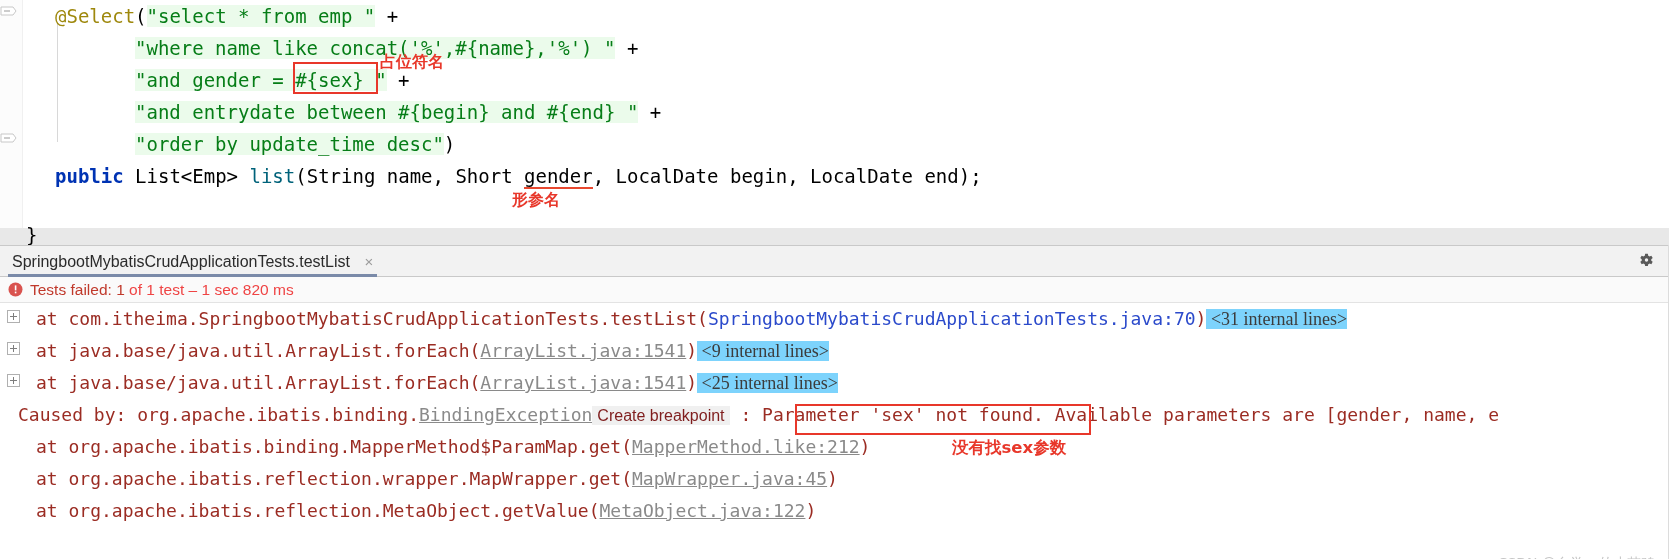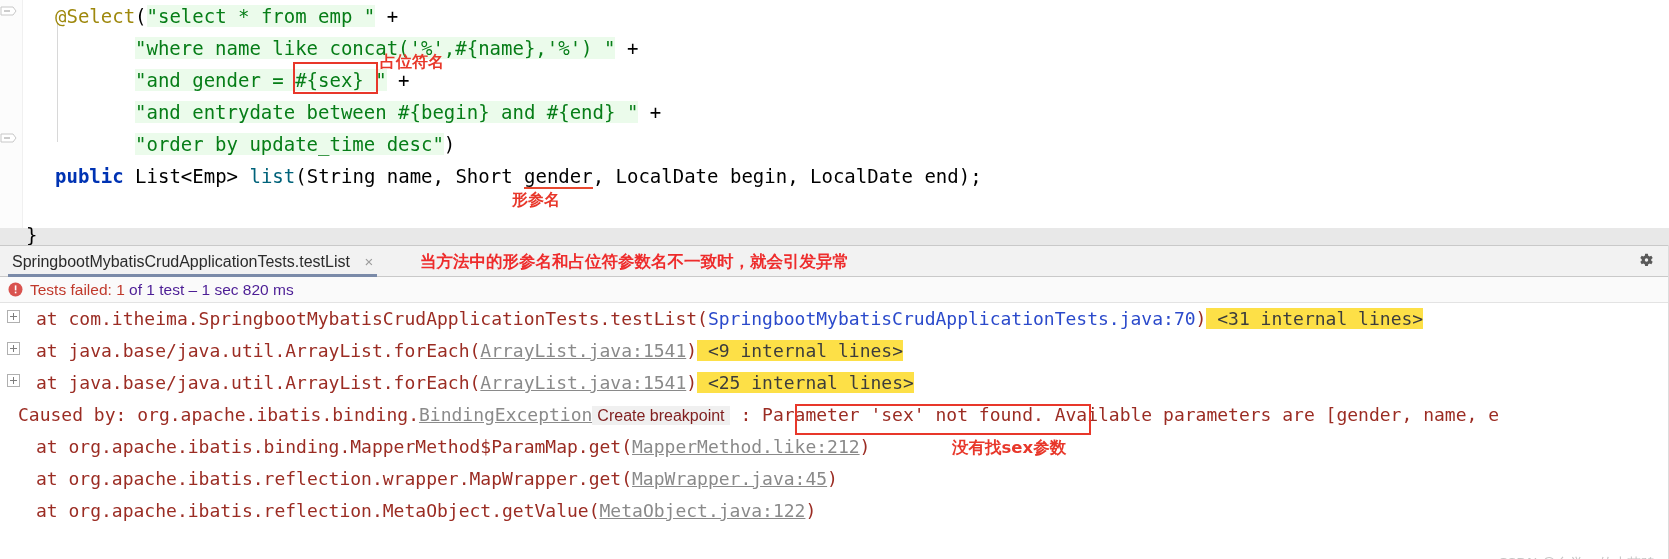--- a/index.html
+++ b/index.html
@@ -69,21 +69,21 @@
 
   .status-line{
     position:absolute;left:0;top:32px;width:1669px;height:26px;
     background:#fafafa;border-bottom:1px solid #e3e3e3;box-sizing:border-box;
   }
   .status-icon{position:absolute;left:8px;top:5px;width:15px;height:15px;}
   .status-text{
     position:absolute;left:30px;top:2px;height:22px;line-height:22px;
     font-size:15.5px;color:#c0392b;
   }
-  .status-text .muted{color:#4c1d95;}
+  .status-text .muted{color:#ef4444;}
 
   .trace{position:absolute;left:0;top:58px;width:1669px;height:256px;background:#fff;overflow:hidden;}
   .trace-row{position:relative;height:32px;}
   .expander{
     position:absolute;left:7px;top:7px;width:13px;height:13px;
     border:1px solid #b0b0b0;background:#fff;box-sizing:border-box;
   }
   .expander:before{
     content:"";position:absolute;left:2px;top:5px;width:7px;height:1px;background:#7d7d7d;
   }
@@ -91,21 +91,21 @@
     content:"";position:absolute;left:5px;top:2px;width:1px;height:7px;background:#7d7d7d;
   }
   .trace-text{
     position:absolute;left:36px;top:0;height:32px;line-height:32px;
     font-family:"DejaVu Sans Mono","Liberation Mono",monospace;
     font-size:18px;color:#9b2c23;white-space:pre;
   }
   .trace-text.nopad{left:18px;}
   .lnk{color:#2b4acb;}
   .lnkg{color:#8a8a8a;text-decoration:underline;}
-  .internal{background:#fde047;color:#3c3c3c;}
+  .internal{background:#7dd3fc;color:#3c3c3c;font-family:Liberation Serif, serif;}
   .bpchip{
     background:#f0f0f0;color:#7f1d1d;font-size:16px;
     font-family:"Liberation Sans",sans-serif;padding:1px 5px;
   }
   .excl{color:#9b2c23;}
 
   .watermark{
     position:absolute;right:14px;bottom:6px;
     color:#c6c6c6;font-size:14px;font-family:"DejaVu Sans","Liberation Sans",sans-serif;
   }
@@ -146,21 +146,20 @@
     </div>
   </div>
 
   <div class="panel">
 
     <div class="panel-header">
       <div class="tab">
         <span>SpringbootMybatisCrudApplicationTests.testList</span>
         <span class="close">×</span>
       </div>
-      <div class="header-note">当方法中的形参名和占位符参数名不一致时，就会引发异常</div>
       <div class="gear">
         <svg width="17" height="17" viewBox="0 0 20 20">
           <path fill="#5a5a5a" d="M11.6 1h-3.2l-.4 2.1a6.9 6.9 0 0 0-1.6.9L4.3 3.2 2.7 6l1.7 1.3a6.9 6.9 0 0 0 0 1.8L2.7 10.4 4.3 13.2l2.1-.8c.5.4 1 .7 1.6.9l.4 2.1h3.2l.4-2.1c.6-.2 1.1-.5 1.6-.9l2.1.8 1.6-2.8-1.7-1.3a6.9 6.9 0 0 0 0-1.8L17.3 6l-1.6-2.8-2.1.8c-.5-.4-1-.7-1.6-.9L11.6 1zM10 6.2a2 2 0 1 1 0 4 2 2 0 0 1 0-4z"></path>
         </svg>
       </div>
     </div>
 
     <div class="status-line">
       <div class="status-icon">
         <svg width="15" height="15" viewBox="0 0 15 15">

